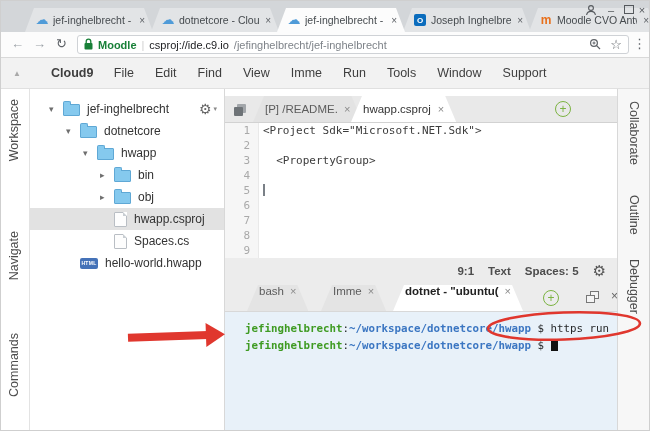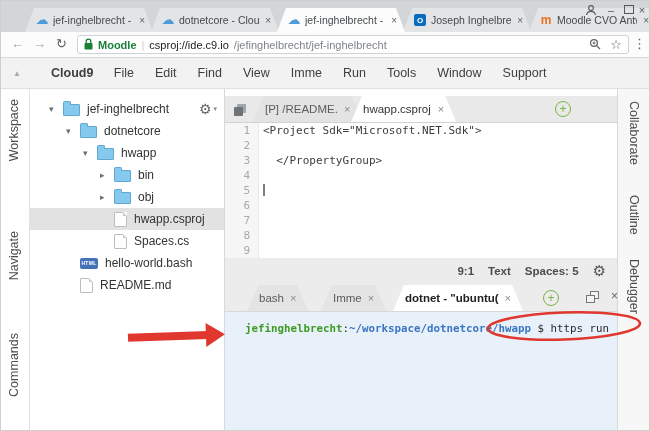--- a/index.html
+++ b/index.html
@@ -82,21 +82,21 @@
   .codearea{position:absolute;left:258px;top:122px;width:360px;height:135px;background:#fff;}
   .codearea .cl{height:15px;line-height:15px;font-family:"DejaVu Sans Mono",monospace;font-size:11px;color:#3c3c3c;white-space:pre;padding-left:4px;}
   .caret{display:inline-block;width:2px;height:12px;background:#7a8087;vertical-align:-2px;}
 
   .statusbar{position:absolute;left:224px;top:257px;width:394px;height:26px;background:#ececec;display:flex;align-items:center;
     justify-content:flex-end;gap:14px;padding-right:13px;box-sizing:border-box;font-size:11.5px;font-weight:bold;color:#4d4d4d;}
   .statusbar .gear{font-size:15px;color:#555;font-weight:normal;}
 
   
   .ttabbar{position:absolute;left:224px;top:283px;width:394px;height:28px;background:#ececec;border-bottom:1px solid #d8d8d8;box-sizing:border-box;}
-  .ttab{position:absolute;bottom:0;height:26px;display:flex;align-items:center;gap:6px;font-size:11.5px;color:#5c5c5c;
+  .ttab{position:absolute;bottom:0;height:26px;display:flex;gap:6px;font-size:11.5px;color:#5c5c5c;
     padding:0 12px;clip-path:polygon(0 100%,11px 0,calc(100% - 11px) 0,100% 100%);background:#e4e4e4;white-space:nowrap;}
   .ttab.active{background:#fff;color:#222;font-weight:bold;}
   .ttab .tclose{font-size:11px;color:#8a8a8a;font-weight:normal;}
   .restore{position:absolute;left:361px;top:7px;width:13px;height:12px;}
   .restore i{position:absolute;box-sizing:border-box;border:1px solid #777;background:#f4f4f4;width:9px;height:8px;}
   .restore .b1{right:0;top:0;}
   .restore .b2{left:0;bottom:0;}
   .pane-close{position:absolute;left:386px;top:5px;font-size:12px;color:#666;}
 
   .terminal{position:absolute;left:224px;top:311px;width:394px;height:120px;background:var(--term-bg);box-sizing:border-box;
@@ -249,26 +249,21 @@
       <span class="tlabel">hwapp.csproj</span>
     </div>
     <div class="trow" style="padding-left:70px">
       <span class="tri"></span>
       <span class="ic-file"></span>
       <span class="tlabel">Spaces.cs</span>
     </div>
     <div class="trow" style="padding-left:36px">
       <span class="tri"></span>
       <span class="ic-html">HTML</span>
-      <span class="tlabel">hello-world.bash</span>
-    </div>
-    <div class="trow" style="padding-left:36px">
-      <span class="tri"></span>
-      <span class="ic-file"></span>
-      <span class="tlabel">README.md</span>
+      <span class="tlabel">hello-world.hwapp</span>
     </div>
   </div>
 
   <div class="etabbar">
     <span class="stackicon">
       <svg width="14" height="14" viewBox="0 0 14 14">
           <rect x="4" y="1" width="9" height="9" rx="1" fill="#a2a6aa"></rect>
           <rect x="1" y="4" width="9" height="9" rx="1" fill="#6e7377"></rect>
         </svg>
     </span>
@@ -290,21 +285,21 @@
     <div class="ln">4</div>
     <div class="ln">5</div>
     <div class="ln">6</div>
     <div class="ln">7</div>
     <div class="ln">8</div>
     <div class="ln">9</div>
   </div>
   <div class="codearea">
     <div class="cl"><span>&lt;Project Sdk="Microsoft.NET.Sdk"&gt;</span></div>
     <div class="cl"><span></span></div>
-    <div class="cl"><span>  &lt;/PropertyGroup&gt;</span></div>
+    <div class="cl"><span>  &lt;PropertyGroup&gt;</span></div>
     <div class="cl"><span></span></div>
     <div class="cl"><span></span><span class="caret"></span></div>
   </div>
 
   <div class="statusbar">
     <span>9:1</span>
     <span>Text</span>
     <span>Spaces: 5</span>
     <span class="gear">⚙</span>
   </div>
@@ -325,20 +320,21 @@
     <span class="plusbtn" style="left:318px;top:6px">+</span>
     <span class="restore">
         <i class="b1"></i>
         <i class="b2"></i>
       </span>
     <span class="pane-close">×</span>
   </div>
 
   <div class="terminal">
     <div class="tline"><span class="tg">jefinghelbrecht</span><span class="tc">:</span><span class="tb">~/workspace/dotnetcore/hwapp</span><span class="tc"> $ https run</span></div>
+    <div class="tline"><span class="tg">jefinghelbrecht</span><span class="tc">:</span><span class="tb">~/workspace/dotnetcore/hwapp</span><span class="tc"> $ </span><span class="block-caret"></span></div>
   </div>
 
   <div class="rrail">
     <span class="rr-label" style="top:12px">Collaborate</span>
     <span class="rr-label" style="top:106px">Outline</span>
     <span class="rr-label" style="top:170px">Debugger</span>
   </div>
 
   <svg class="overlay" width="650" height="431" viewBox="0 0 650 431">
     <g transform="rotate(-2 175 336)">

